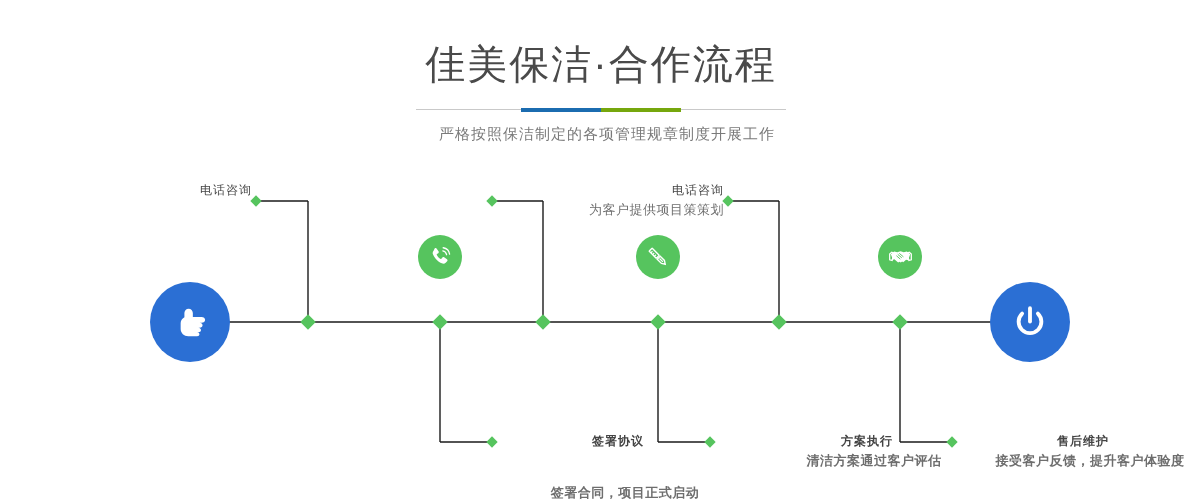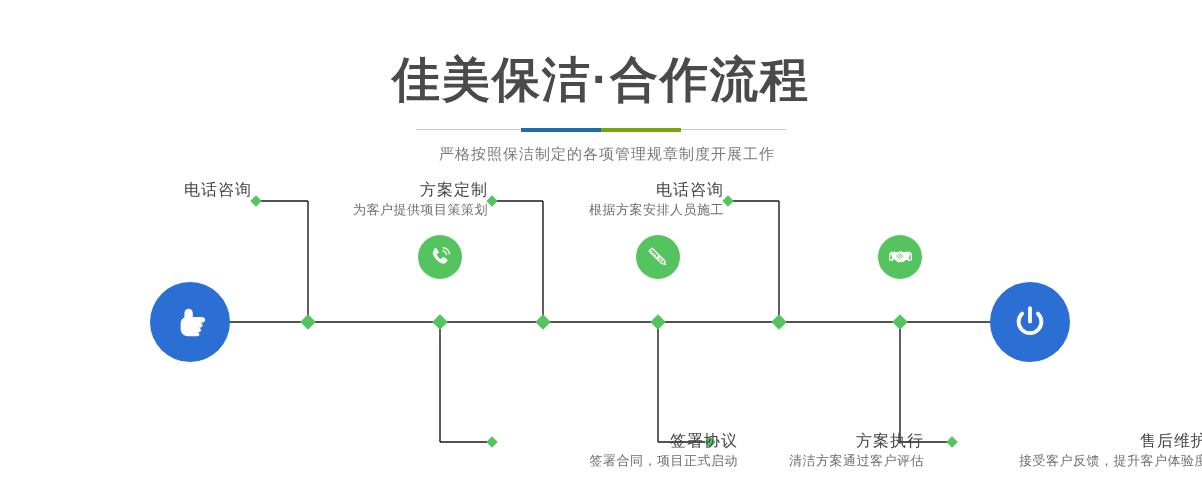--- a/index.html
+++ b/index.html
@@ -8,23 +8,23 @@
     background:#ffffff;
     font-family:"Liberation Sans","DejaVu Sans",sans-serif;
     overflow:hidden;
     position:relative;
   }
   #stage{position:absolute;left:0;top:0;width:1202px;height:502px;}
 
   
   .header{position:absolute;left:0;top:0;width:1202px;text-align:center;}
   .title{
-    font-size:48px;font-weight:700;color:#4a4a4a;
+    font-size:40px;font-weight:400;color:#4a4a4a;
     letter-spacing:2px;line-height:1;
-    margin-top:56px;
+    margin-top:44px;
   }
   .rule-wrap{
     position:relative;width:370px;height:12px;margin:20px auto 0 auto;
   }
   .rule-base{
     position:absolute;left:0;top:5px;width:370px;height:1px;background:#c9c9c9;
   }
   .rule-blue{
     position:absolute;left:105px;top:4px;width:80px;height:4px;
   }
@@ -43,27 +43,27 @@
     position:absolute;border-radius:50%;
     display:flex;align-items:center;justify-content:center;
   }
   .step-circle{
     position:absolute;border-radius:50%;
     display:flex;align-items:center;justify-content:center;
   }
 
   .lbl{position:absolute;white-space:nowrap;}
   .lbl .lbl-title{
-    font-size:16px;color:#444444;line-height:20px;letter-spacing:1px;
+    font-size:12px;color:#444444;line-height:20px;letter-spacing:1px;
   }
   .lbl .lbl-desc{
     font-size:13px;color:#6e6e6e;line-height:19px;letter-spacing:.5px;
   }
   .lbl.right-align{text-align:right;}
-  .lbl.left-align{text-align:right;}
+  .lbl.left-align{text-align:center;font-weight:bold;}
 </style>
 </head>
 <body>
 
 <div id="stage">
 
   <div class="header">
     <div class="title" style="color: rgb(74, 74, 74);">佳美保洁·合作流程</div>
     <div class="rule-wrap">
       <div class="rule-base"></div>
@@ -166,36 +166,32 @@
         </g>
         <path fill="none" stroke="#ffffff" stroke-width="1.5" d="M3.2 11.8l2.4-2.1 2.6 1.1-2.1 8.6-2.9-.7z"></path>
         <path fill="none" stroke="#ffffff" stroke-width="1.5" d="M28.8 11.8l-2.4-2.1-2.6 1.1 2.1 8.6 2.9-.7z"></path>
       </svg>
     </div>
 
     <div class="lbl right-align" style="left:60px;top:30px;width:192px;">
       <div class="lbl-title">电话咨询</div>
     </div>
 
-    <div class="lbl right-align" style="left:296px;top:30px;width:192px;">
-      <div class="lbl-title">方案定制</div>
-      <div class="lbl-desc">为客户提供项目策策划</div>
-    </div>
 
     <div class="lbl right-align" style="left:532px;top:30px;width:192px;">
       <div class="lbl-title">电话咨询</div>
-      <div class="lbl-desc">根据方案安排人员施工</div>
+      <div class="lbl-desc">为客户提供项目策策划</div>
     </div>
 
     <div class="lbl left-align" style="left:498px;top:281px;width:240px;">
       <div class="lbl-title">签署协议</div>
-      <div class="lbl-desc" style="padding-left:14px;">签署合同，项目正式启动</div>
-    </div>
-
-    <div class="lbl left-align" style="left:684px;top:281px;width:240px;">
+      <div class="lbl-desc" style="padding-left:14px;margin-top:32px;">签署合同，项目正式启动</div>
+    </div>
+
+    <div class="lbl left-align" style="left:747px;top:281px;width:240px;">
       <div class="lbl-title">方案执行</div>
       <div class="lbl-desc" style="padding-left:14px;">清洁方案通过客户评估</div>
     </div>
 
     <div class="lbl left-align" style="left:958px;top:281px;width:250px;">
       <div class="lbl-title">售后维护</div>
       <div class="lbl-desc" style="padding-left:14px;">接受客户反馈，提升客户体验度</div>
     </div>
 
   </div>

